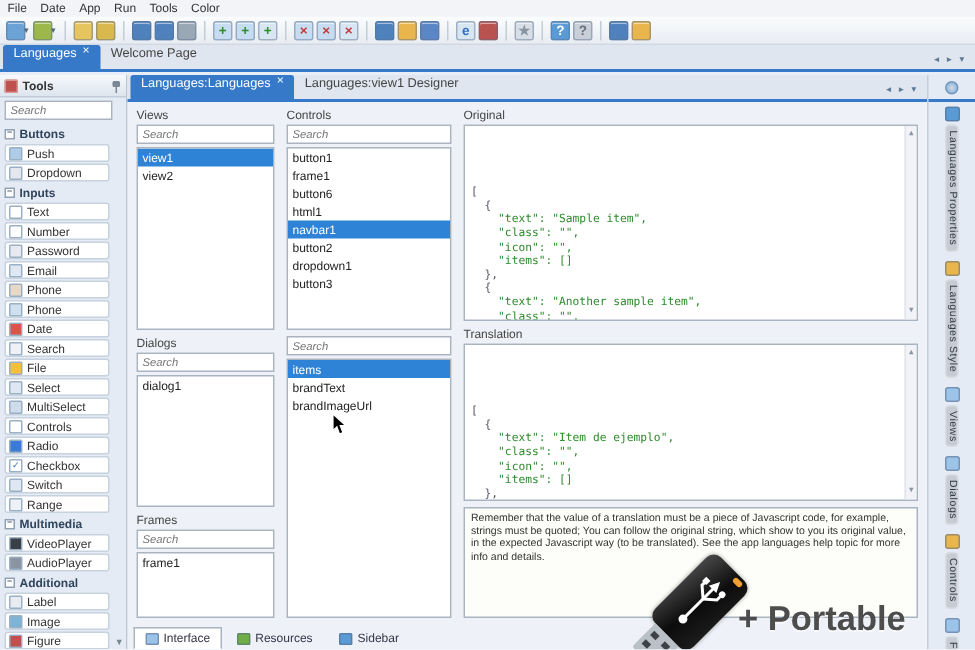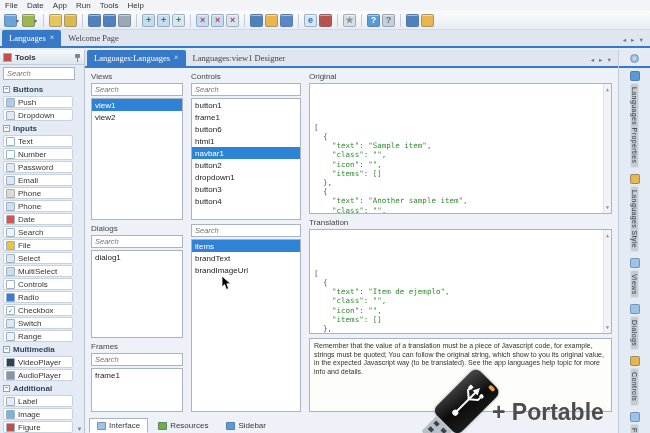--- a/index.html
+++ b/index.html
@@ -15,21 +15,21 @@
   .toolbar{height:19px;display:flex;align-items:center;background:linear-gradient(#fbfcfd,#e8edf3);
            border-bottom:1px solid #d2d9e2;padding:0 4px;gap:2px;}
   .tbicon{width:13px;height:13px;border-radius:2px;border:1px solid rgba(90,110,140,.45);
           display:flex;align-items:center;justify-content:center;font-size:9px;font-weight:bold;line-height:1;
           box-shadow:inset 0 1px 0 rgba(255,255,255,.5);}
   .tbcaret{font-size:6px;color:#567;margin:0 1px 0 -1px;}
   .tbsep{width:1px;height:13px;background:#c3ccd7;margin:0 3px;}
 
   
   .doctabs{height:18px;background:#dfe6ef;display:flex;align-items:flex-end;border-bottom:2px solid #3579c8;padding-left:2px;}
-  .dtab{display:flex;align-items:center;gap:4px;height:16px;padding:0 7px;font-size:8.5px;color:#444;font-family:Liberation Serif, serif;}
+  .dtab{display:flex;align-items:flex-start;gap:4px;height:16px;padding:0 7px;font-size:8.5px;color:#444;}
   .dtab.sel{background:#3579c8;color:#fff;border-radius:2px 2px 0 0;}
   .dtab .close{font-size:8px;line-height:1;}
   .tabspacer{flex:1;}
   .tabarrows{display:flex;gap:3px;align-items:center;padding:0 6px 3px 0;font-size:5.5px;color:#607a94;}
 
   
   .main{position:absolute;top:50px;bottom:0;left:0;right:0;display:flex;}
 
   
   .tools{width:85px;background:#e4ebf4;border-right:1px solid #b8c4d2;display:flex;flex-direction:column;}
@@ -128,21 +128,21 @@
 
 <div class="screen">
 
   <div class="menubar">
 
   <span class="menu-item">File</span>
       <span class="menu-item">Date</span>
       <span class="menu-item">App</span>
       <span class="menu-item">Run</span>
       <span class="menu-item">Tools</span>
-      <span class="menu-item">Help</span>
+      <span class="menu-item">Color</span>
     </div>
 
   <div class="toolbar">
 
       <span class="tbwrap" style="display:flex;align-items:center;">
         <span class="tbicon" style="background: rgb(107, 163, 214);">
           <span></span>
         </span>
         <span class="tbcaret">▾</span>
       </span>
@@ -564,21 +564,20 @@
             <div class="listbox">
 
             <div class="lrow">button1</div>
                 <div class="lrow">frame1</div>
                 <div class="lrow">button6</div>
                 <div class="lrow">html1</div>
                 <div class="lrow sel">navbar1</div>
                 <div class="lrow">button2</div>
                 <div class="lrow">dropdown1</div>
                 <div class="lrow">button3</div>
-                <div class="lrow">button4</div>
               </div>
           </div>
           <div class="panel ph-props">
             <input class="psearch" placeholder="Search" style="">
             <div class="listbox">
 
             <div class="lrow sel">items</div>
                 <div class="lrow">brandText</div>
                 <div class="lrow">brandImageUrl</div>
               </div>

